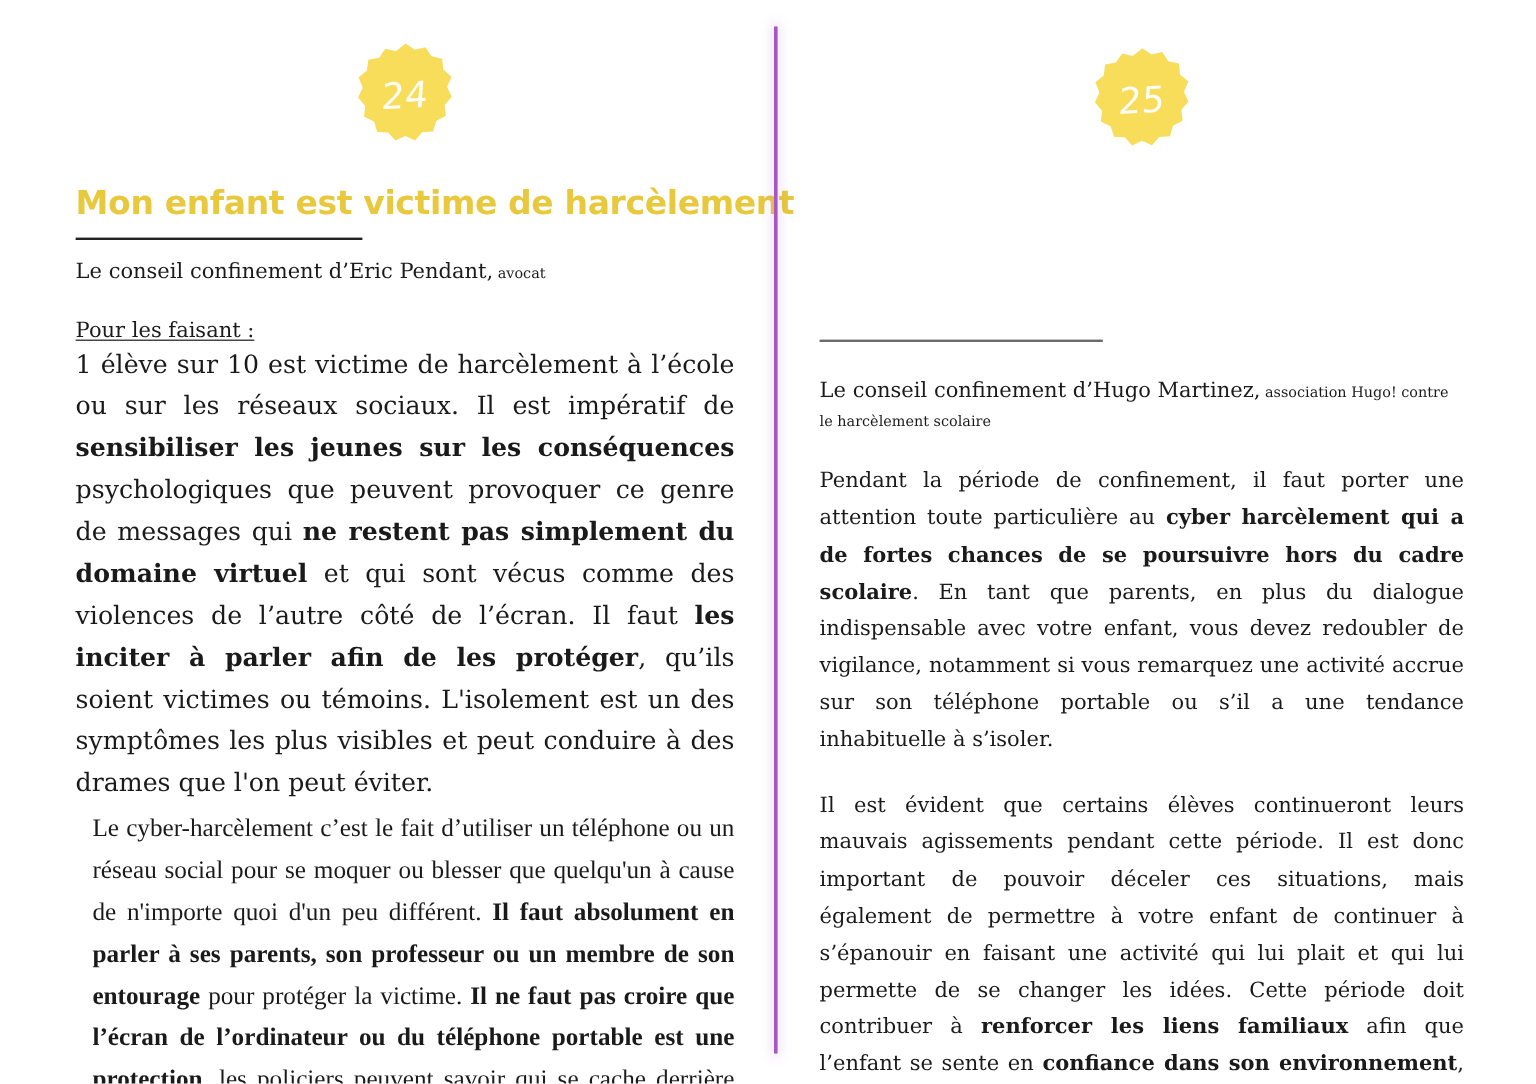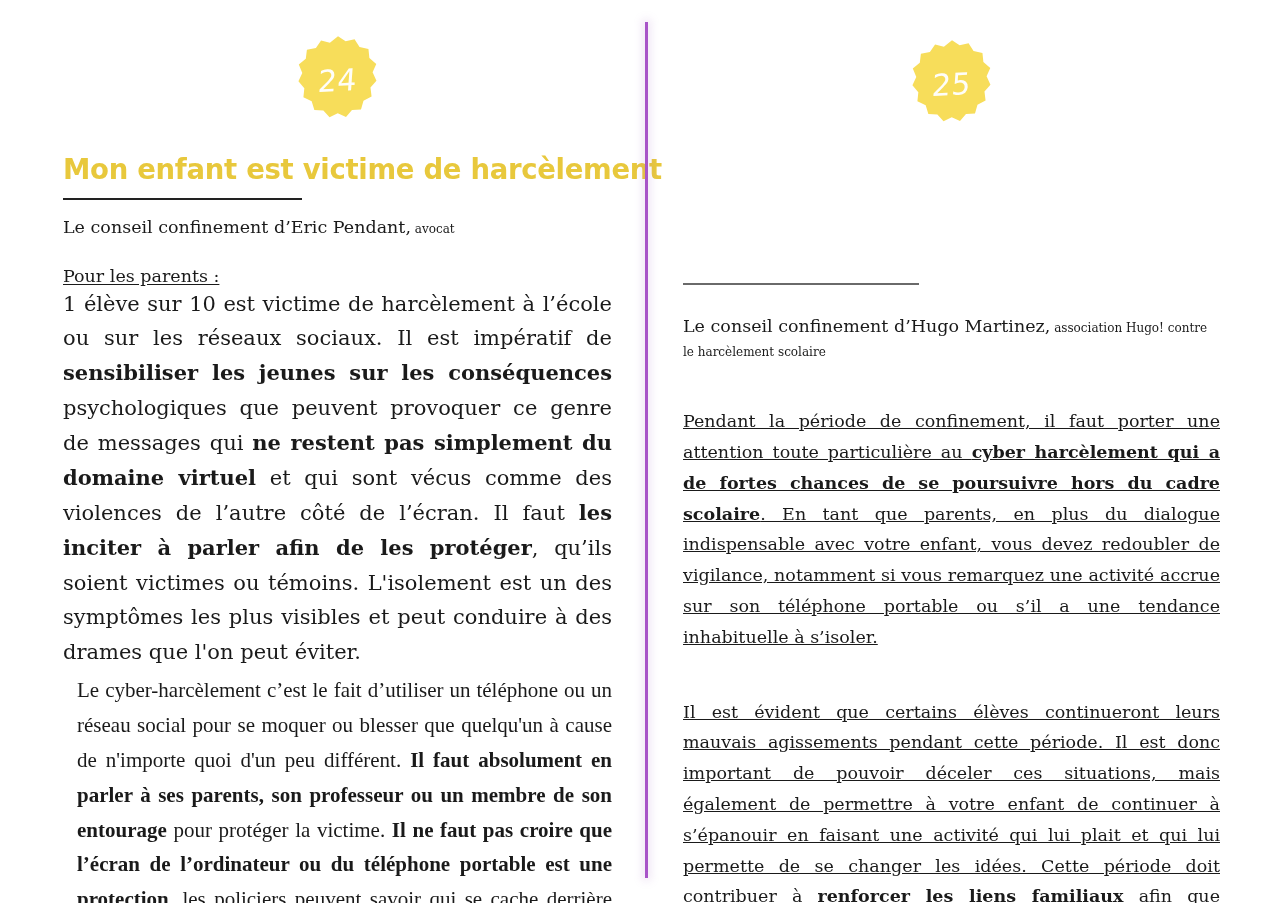--- a/index.html
+++ b/index.html
@@ -134,21 +134,21 @@
   }
   p.body.indented {
     padding-left: 14px;
     margin-top: 3px;
     font-family: Liberation Serif, serif;
   }
   p.body.right-col {
     font-size: 17.5px;
     line-height: 1.76;
   }
-  p.body.right-col.gap { margin-top: 44px; text-decoration: underline; }
+  p.body.right-col.gap { margin-top: 24px; }
   b { font-weight: bold; }
 </style>
 </head>
 <body>
 
 <div class="page">
 
   <div class="column column-left">
 
     <div class="badge-wrap badge-left">
@@ -160,21 +160,21 @@
       </div>
     </div>
 
     <h1 class="page-title">Mon enfant est victime de harcèlement</h1>
     <div class="rule rule-left"></div>
 
     <div class="byline">
       <span>Le conseil confinement d’Eric Pendant,</span><span class="small"> avocat</span>
     </div>
 
-    <div class="section-label">Pour les parents :</div>
+    <div class="section-label">Pour les faisant :</div>
     <p class="body"><span>1 élève sur 10 est victime de harcèlement à l’école ou sur les réseaux sociaux. Il est impératif de </span><b>sensibiliser les jeunes sur les conséquences</b><span> psychologiques que peuvent provoquer ce genre de messages qui </span><b>ne restent pas simplement du domaine virtuel</b><span> et qui sont vécus comme des violences de l’autre côté de l’écran. Il faut </span><b>les inciter à parler afin de les protéger</b><span>, qu’ils soient victimes ou témoins. L'isolement est un des symptômes les plus visibles et peut conduire à des drames que l'on peut éviter.</span></p>
 
     <p class="body indented"><span>Le cyber-harcèlement c’est le fait d’utiliser un téléphone ou un réseau social pour se moquer ou blesser que quelqu'un à cause de n'importe quoi d'un peu différent. </span><b>Il faut absolument en parler à ses parents, son professeur ou un membre de son entourage</b><span> pour protéger la victime. </span><b>Il ne faut pas croire que l’écran de l’ordinateur ou du téléphone portable est une protection</b><span>, les policiers peuvent savoir qui se cache derrière des messages.</span></p>
   </div>
 
   <div class="divider"></div>
 
   <div class="column column-right">
 
     <div class="badge-wrap badge-right">

